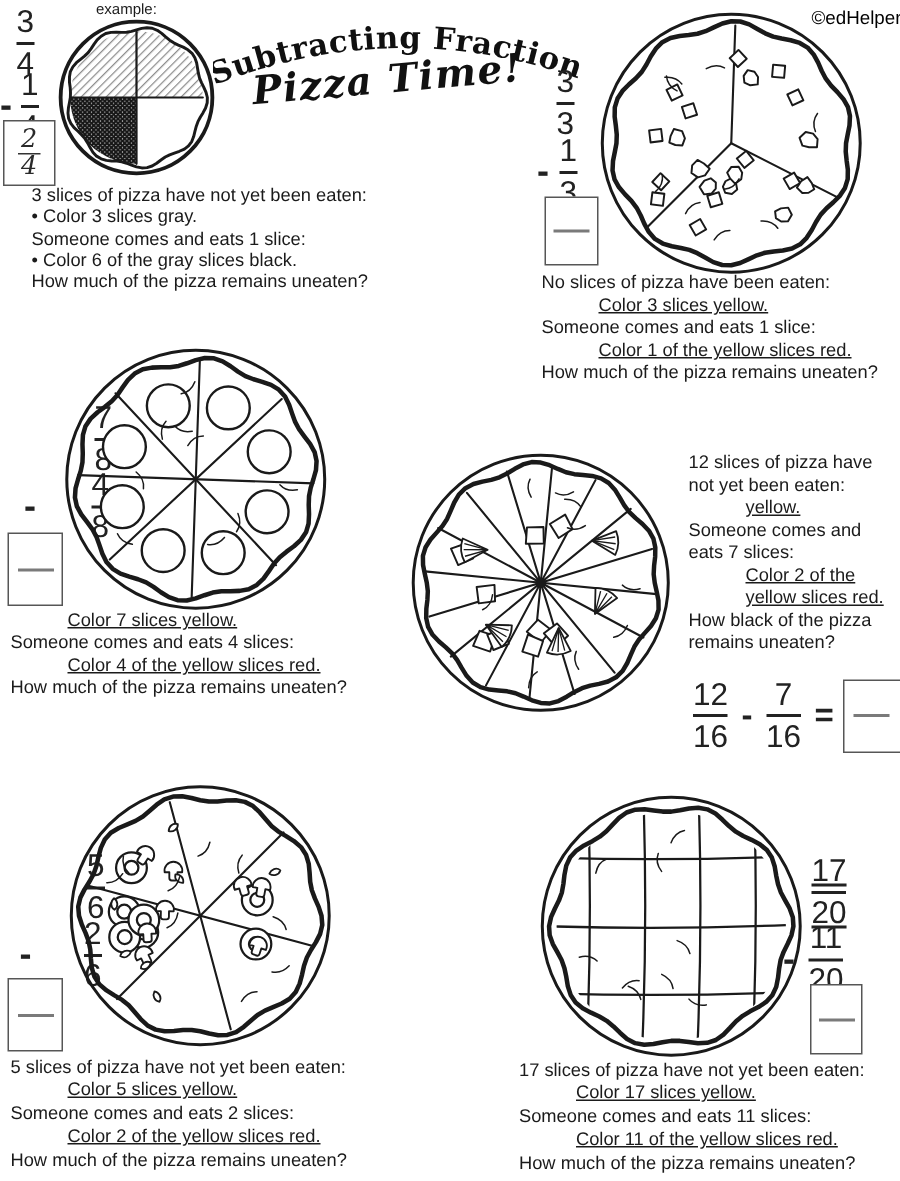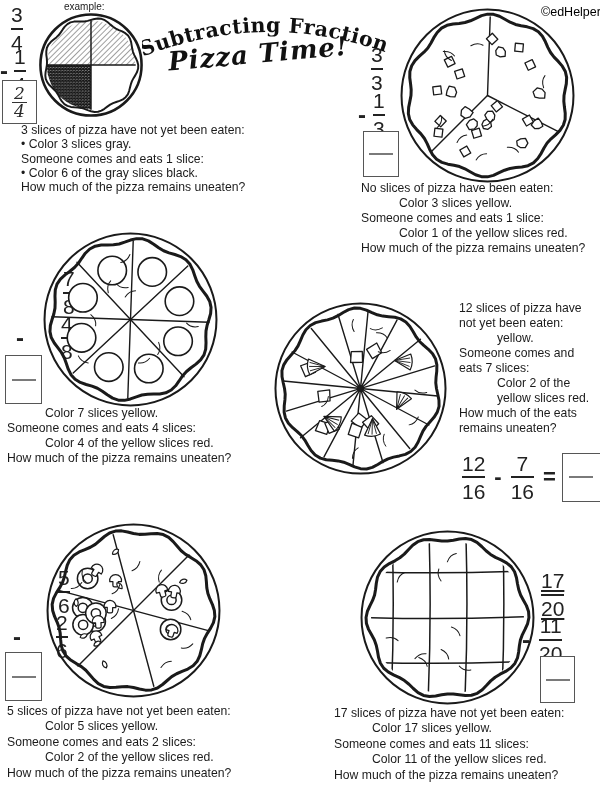--- a/index.html
+++ b/index.html
@@ -16,21 +16,21 @@
   .ab2{width:37px;height:47px;border:1.6px solid #565656;display:flex;align-items:center;justify-content:center;background:#fff;}
   .abar{display:block;width:24px;border-top:2.2px solid #7a7a7a;}
   .hand{font-family:"DejaVu Serif",serif;font-style:italic;font-size:17px;line-height:15px;
         color:#2a2a2a;display:flex;flex-direction:column;align-items:center;}
   .hbar{display:block;width:15px;border-top:1.6px solid #333;margin:1px 0;}
   
   .txt{position:absolute;font-size:12.2px;line-height:15px;color:#1b1b1b;}
   .txt.exl{line-height:14.3px;}
   .txt.bl{line-height:15.4px;}
   .ln{white-space:nowrap;}
-  .ind{padding-left:38px;}
+  .ind{padding-left:38px;text-decoration:underline;}
   .lab{position:absolute;font-size:10px;color:#1b1b1b;}
   .wm{position:absolute;left:541px;top:5px;font-size:12.5px;color:#000000;}
   
   .tarc{position:absolute;left:142px;top:6px;}
   .tarc text{fill:#101010;font-family:"DejaVu Serif",serif;font-weight:bold;font-size:20.5px;letter-spacing:.4px;}
   .ptime{position:absolute;left:168px;top:40px;width:150px;text-align:center;
          font-family:"DejaVu Serif",serif;font-style:italic;font-weight:bold;font-size:26px;
          color:#111;transform:rotate(-5deg);letter-spacing:1px;white-space:nowrap;}
   
   .pz{position:absolute;}
@@ -276,21 +276,21 @@
       </svg>
     </div>
   <div class="txt" style="left:459px;top:301px;">
     <div class="ln">12 slices of pizza have</div>
     <div class="ln">not yet been eaten:</div>
     <div class="ln ind">yellow.</div>
     <div class="ln">Someone comes and</div>
     <div class="ln">eats 7 slices:</div>
     <div class="ln ind">Color 2 of the</div>
     <div class="ln ind">yellow slices red.</div>
-    <div class="ln">How much of the eats</div>
+    <div class="ln">How black of the pizza</div>
     <div class="ln">remains uneaten?</div>
   </div>
   <div style="position:absolute;left:459px;top:452px;display:flex;align-items:center;gap:4px;height:50px;">
     <div class="fr" style="position:static;">
       <span class="fn">12</span>
       <span class="fbar"></span>
       <span class="fn">16</span>
     </div>
     <span class="mn2">-</span>
     <div class="fr" style="position:static;">
@@ -419,21 +419,21 @@
   </div>
   <span class="mn" style="left:522px;top:629px;">-</span>
   <div class="fr" style="left:536px;top:615px;">
     <span class="fn">11</span>
     <span class="fbar"></span>
     <span class="fn">20</span>
   </div>
   <div class="ab" style="left:540px;top:656px;width:33px;height:45px;">
     <span class="abar"></span>
   </div>
-  <div class="txt bl" style="left:334px;top:706px;">
+  <div class="txt bl" style="left:346px;top:706px;">
     <div class="ln">17 slices of pizza have not yet been eaten:</div>
     <div class="ln ind">Color 17 slices yellow.</div>
     <div class="ln">Someone comes and eats 11 slices:</div>
     <div class="ln ind">Color 11 of the yellow slices red.</div>
     <div class="ln">How much of the pizza remains uneaten?</div>
   </div>
 
 </div>
 
 </body></html>

